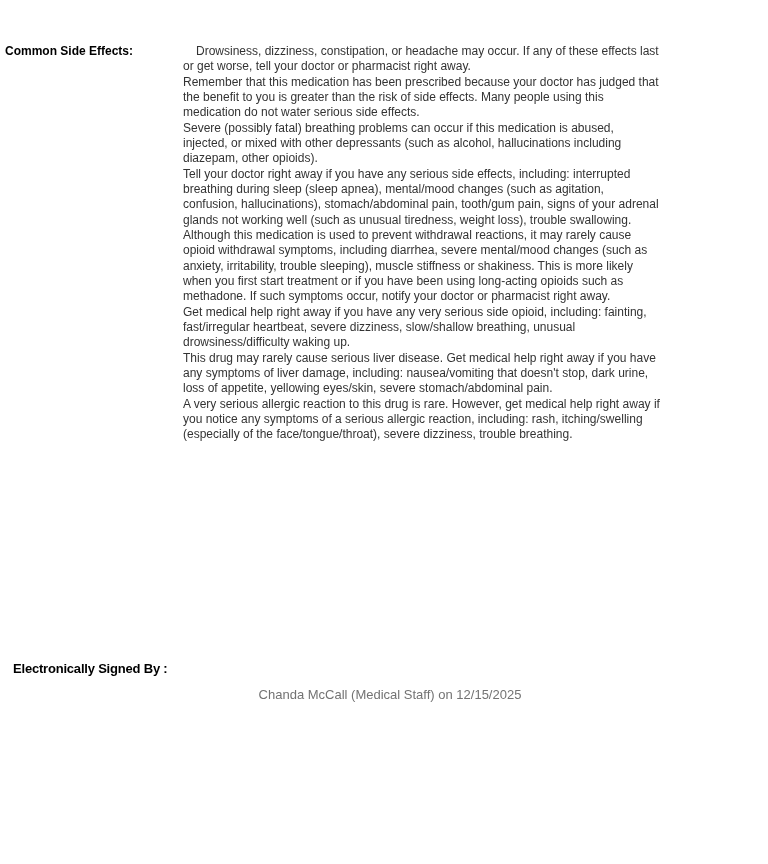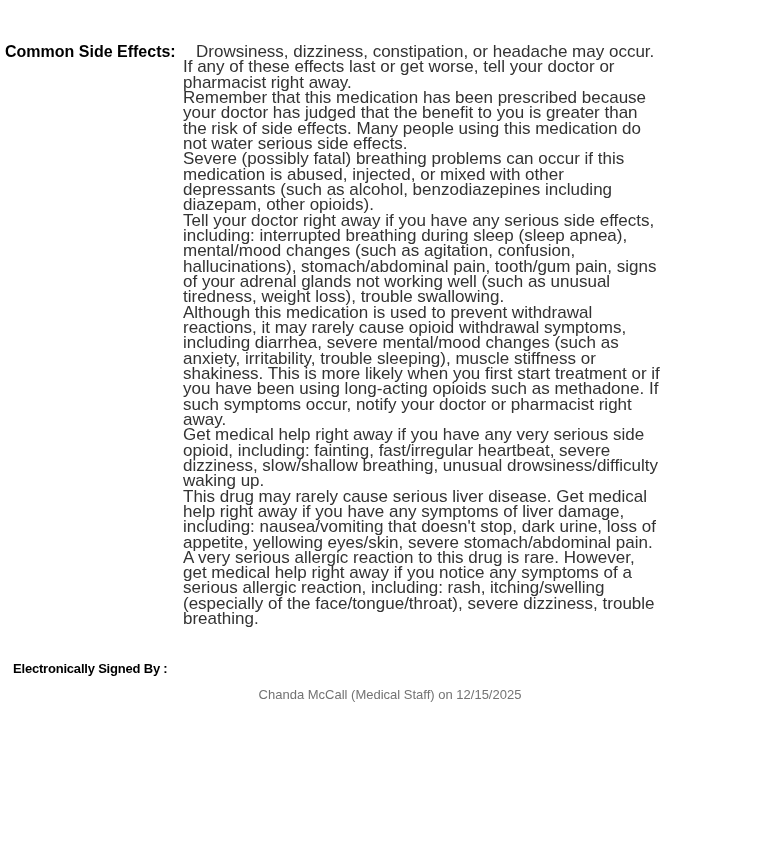--- a/index.html
+++ b/index.html
@@ -12,32 +12,32 @@
       width: 768px;
       height: 864px;
       background: #ffffff;
       overflow: hidden;
       font-family: "Liberation Sans", sans-serif;
     }
     .se-label {
       position: absolute;
       left: 5px;
       top: 44px;
-      font-size: 16px;
+      font-size: 12px;
       line-height: 15.33px;
       font-weight: bold;
       color: #000000;
       white-space: nowrap;
     }
     .se-body {
       position: absolute;
       left: 183px;
       top: 44px;
       width: 478px;
-      font-size: 17px;
+      font-size: 12px;
       line-height: 15.33px;
       color: #333333;
     }
     .se-body .para {
       margin: 0;
       padding: 0;
     }
     .se-body .para:first-child {
       text-indent: 13px;
     }
@@ -68,21 +68,21 @@
 </head>
 <body>
 
 <div class="page">
 
   <div class="se-label">Common Side Effects:</div>
 
   <div class="se-body">
       <div class="para">Drowsiness, dizziness, constipation, or headache may occur. If any of these effects last or get worse, tell your doctor or pharmacist right away.</div>
       <div class="para">Remember that this medication has been prescribed because your doctor has judged that the benefit to you is greater than the risk of side effects. Many people using this medication do not water serious side effects.</div>
-      <div class="para">Severe (possibly fatal) breathing problems can occur if this medication is abused, injected, or mixed with other depressants (such as alcohol, benzodiazepines including diazepam, other opioids).</div>
+      <div class="para">Severe (possibly fatal) breathing problems can occur if this medication is abused, injected, or mixed with other depressants (such as alcohol, hallucinations including diazepam, other opioids).</div>
       <div class="para">Tell your doctor right away if you have any serious side effects, including: interrupted breathing during sleep (sleep apnea), mental/mood changes (such as agitation, confusion, hallucinations), stomach/abdominal pain, tooth/gum pain, signs of your adrenal glands not working well (such as unusual tiredness, weight loss), trouble swallowing.</div>
       <div class="para">Although this medication is used to prevent withdrawal reactions, it may rarely cause opioid withdrawal symptoms, including diarrhea, severe mental/mood changes (such as anxiety, irritability, trouble sleeping), muscle stiffness or shakiness. This is more likely when you first start treatment or if you have been using long-acting opioids such as methadone. If such symptoms occur, notify your doctor or pharmacist right away.</div>
       <div class="para">Get medical help right away if you have any very serious side opioid, including: fainting, fast/irregular heartbeat, severe dizziness, slow/shallow breathing, unusual drowsiness/difficulty waking up.</div>
       <div class="para">This drug may rarely cause serious liver disease. Get medical help right away if you have any symptoms of liver damage, including: nausea/vomiting that doesn't stop, dark urine, loss of appetite, yellowing eyes/skin, severe stomach/abdominal pain.</div>
       <div class="para">A very serious allergic reaction to this drug is rare. However, get medical help right away if you notice any symptoms of a serious allergic reaction, including: rash, itching/swelling (especially of the face/tongue/throat), severe dizziness, trouble breathing.</div>
     </div>
 
   <div class="sign-label">Electronically Signed By :</div>
 
   <div class="sig-row">Chanda McCall (Medical Staff) on 12/15/2025</div>

